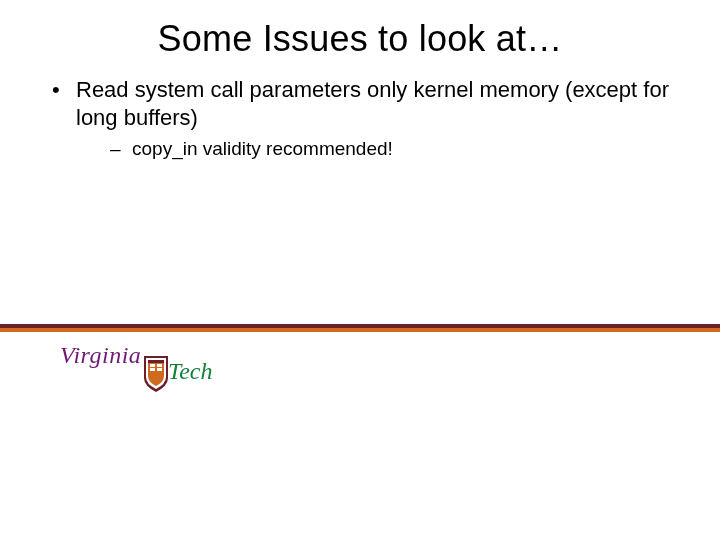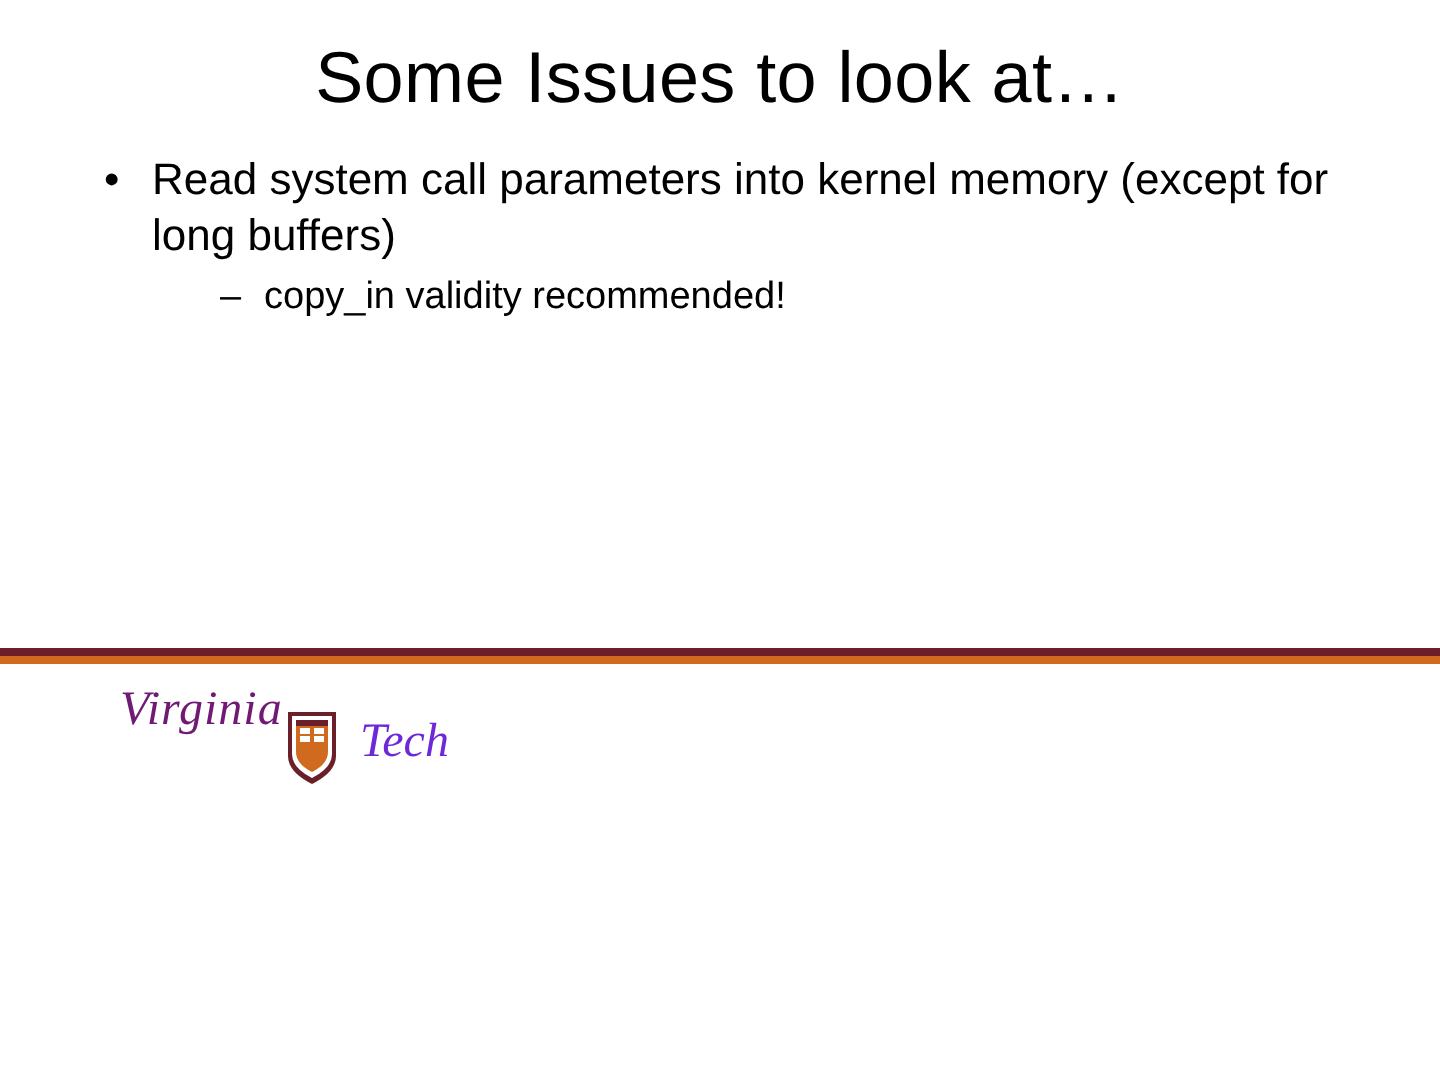--- a/index.html
+++ b/index.html
@@ -107,37 +107,37 @@
     position: absolute;
     left: 82px;
     top: 14px;
     width: 28px;
     height: 36px;
   }
   .logo .tech {
     font-family: Georgia, "Times New Roman", serif;
     font-style: italic;
     font-size: 24px;
-    color: #6d28d9;
+    color: #15803d;
     position: absolute;
-    left: 120px;
+    left: 108px;
     top: 16px;
   }
 </style>
 </head>
 <body>
 
 <div class="slide">
 
   <div class="title">Some Issues to look at…</div>
 
   <div class="body">
     <ul class="bullets">
       <li>
-        <span>Read system call parameters into kernel memory (except for long buffers)</span>
+        <span>Read system call parameters only kernel memory (except for long buffers)</span>
         <ul class="sub">
           <li><span>copy_in validity recommended!</span></li>
         </ul>
       </li>
     </ul>
   </div>
 
   <div class="footer-bar">
     <div class="maroon"></div>
     <div class="orange"></div>

